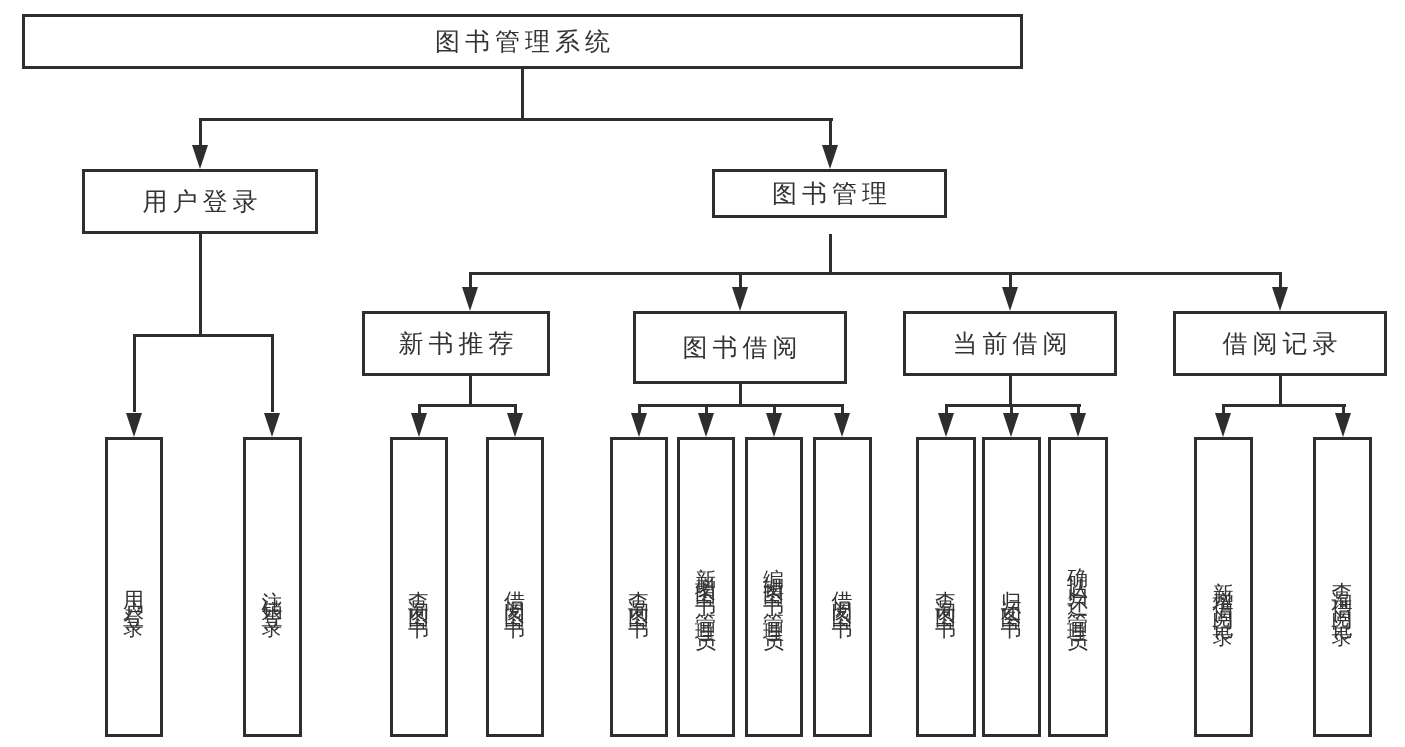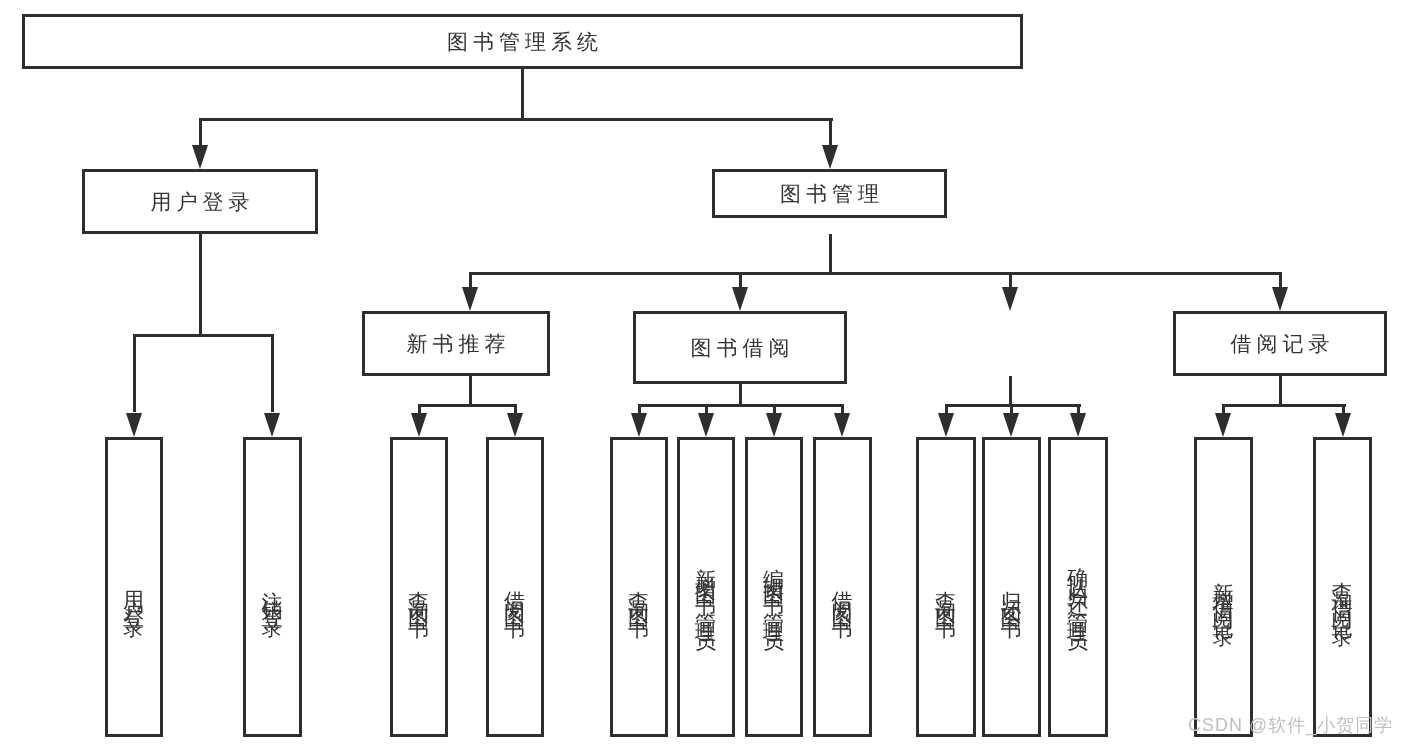--- a/index.html
+++ b/index.html
@@ -11,21 +11,21 @@
     overflow:hidden;
   }
   
   .hbox{
     position:absolute;
     box-sizing:border-box;
     background:#ffffff;
     border:3px solid #2e2e2e;
     display:flex;align-items:center;justify-content:center;
     color:#333333;
-    font-size:21px;
+    font-size:25px;
     letter-spacing:5px;
     z-index:2;
   }
   .hbox .hlabel{margin-right:-5px;white-space:nowrap;}
   
   .vbox{
     position:absolute;
     box-sizing:border-box;
     top:437px;height:300px;
     background:#ffffff;
@@ -82,20 +82,23 @@
   </div>
 
   <div class="hbox" style="left:362px;top:311px;width:188px;height:65px">
     <span class="hlabel">新书推荐</span>
   </div>
 
   <div class="hbox" style="left:633px;top:311px;width:214px;height:73px">
     <span class="hlabel">图书借阅</span>
   </div>
 
+  <div class="hbox" style="left:903px;top:311px;width:214px;height:65px">
+    <span class="hlabel">当前借阅</span>
+  </div>
 
   <div class="hbox" style="left:1173px;top:311px;width:214px;height:65px">
     <span class="hlabel">借阅记录</span>
   </div>
 
   <div class="vbox" style="left:105px;width:58px">
     <span class="vlabel">用户登录</span>
   </div>
   <div class="vbox" style="left:243px;width:59px">
     <span class="vlabel">注销登录</span>
@@ -204,15 +207,14 @@
 
   <div>
     <div class="vl" style="left:1279px;top:376px;height:31px"></div>
     <div class="hl" style="left:1222px;top:404px;width:124px"></div>
     <div class="vl" style="left:1222px;top:404px;height:12px"></div>
     <div class="vl" style="left:1342px;top:404px;height:12px"></div>
     <div class="arr" style="left:1215px;top:413px"></div>
     <div class="arr" style="left:1335px;top:413px"></div>
   </div>
 
-  <div class="watermark">CSDN @软件_小贺同学</div>
 
 </div>
 
 </body></html>

